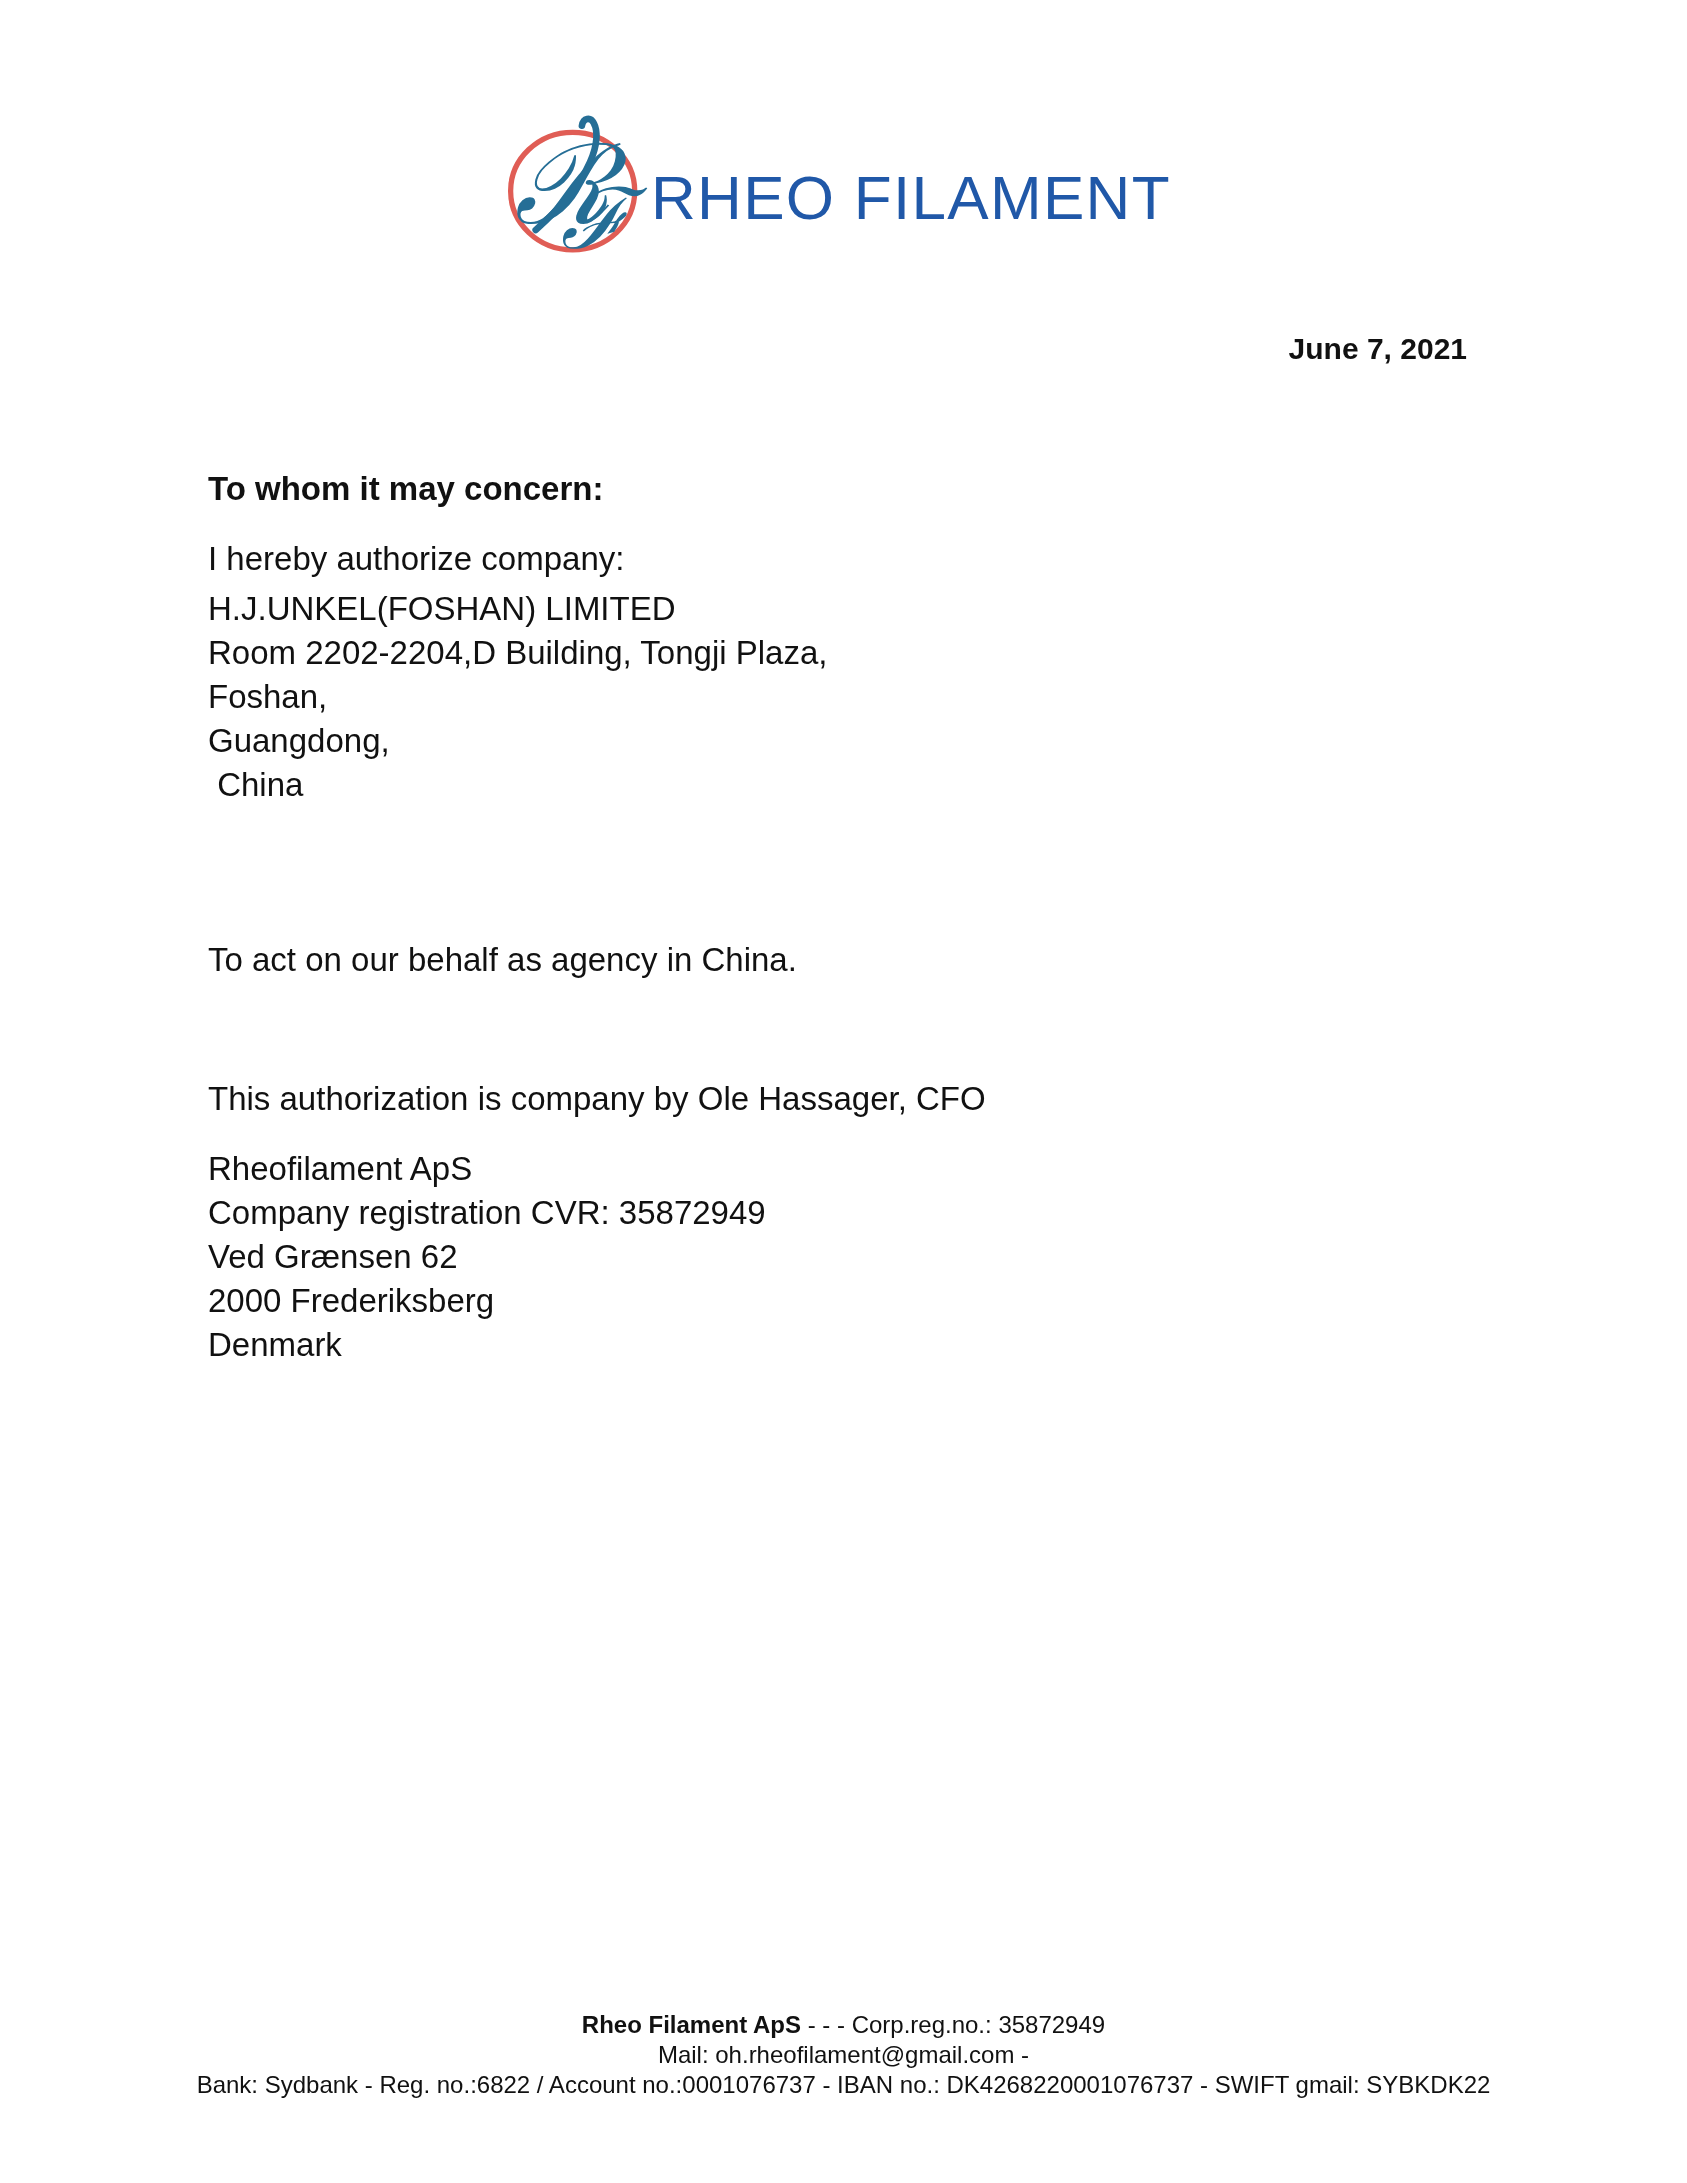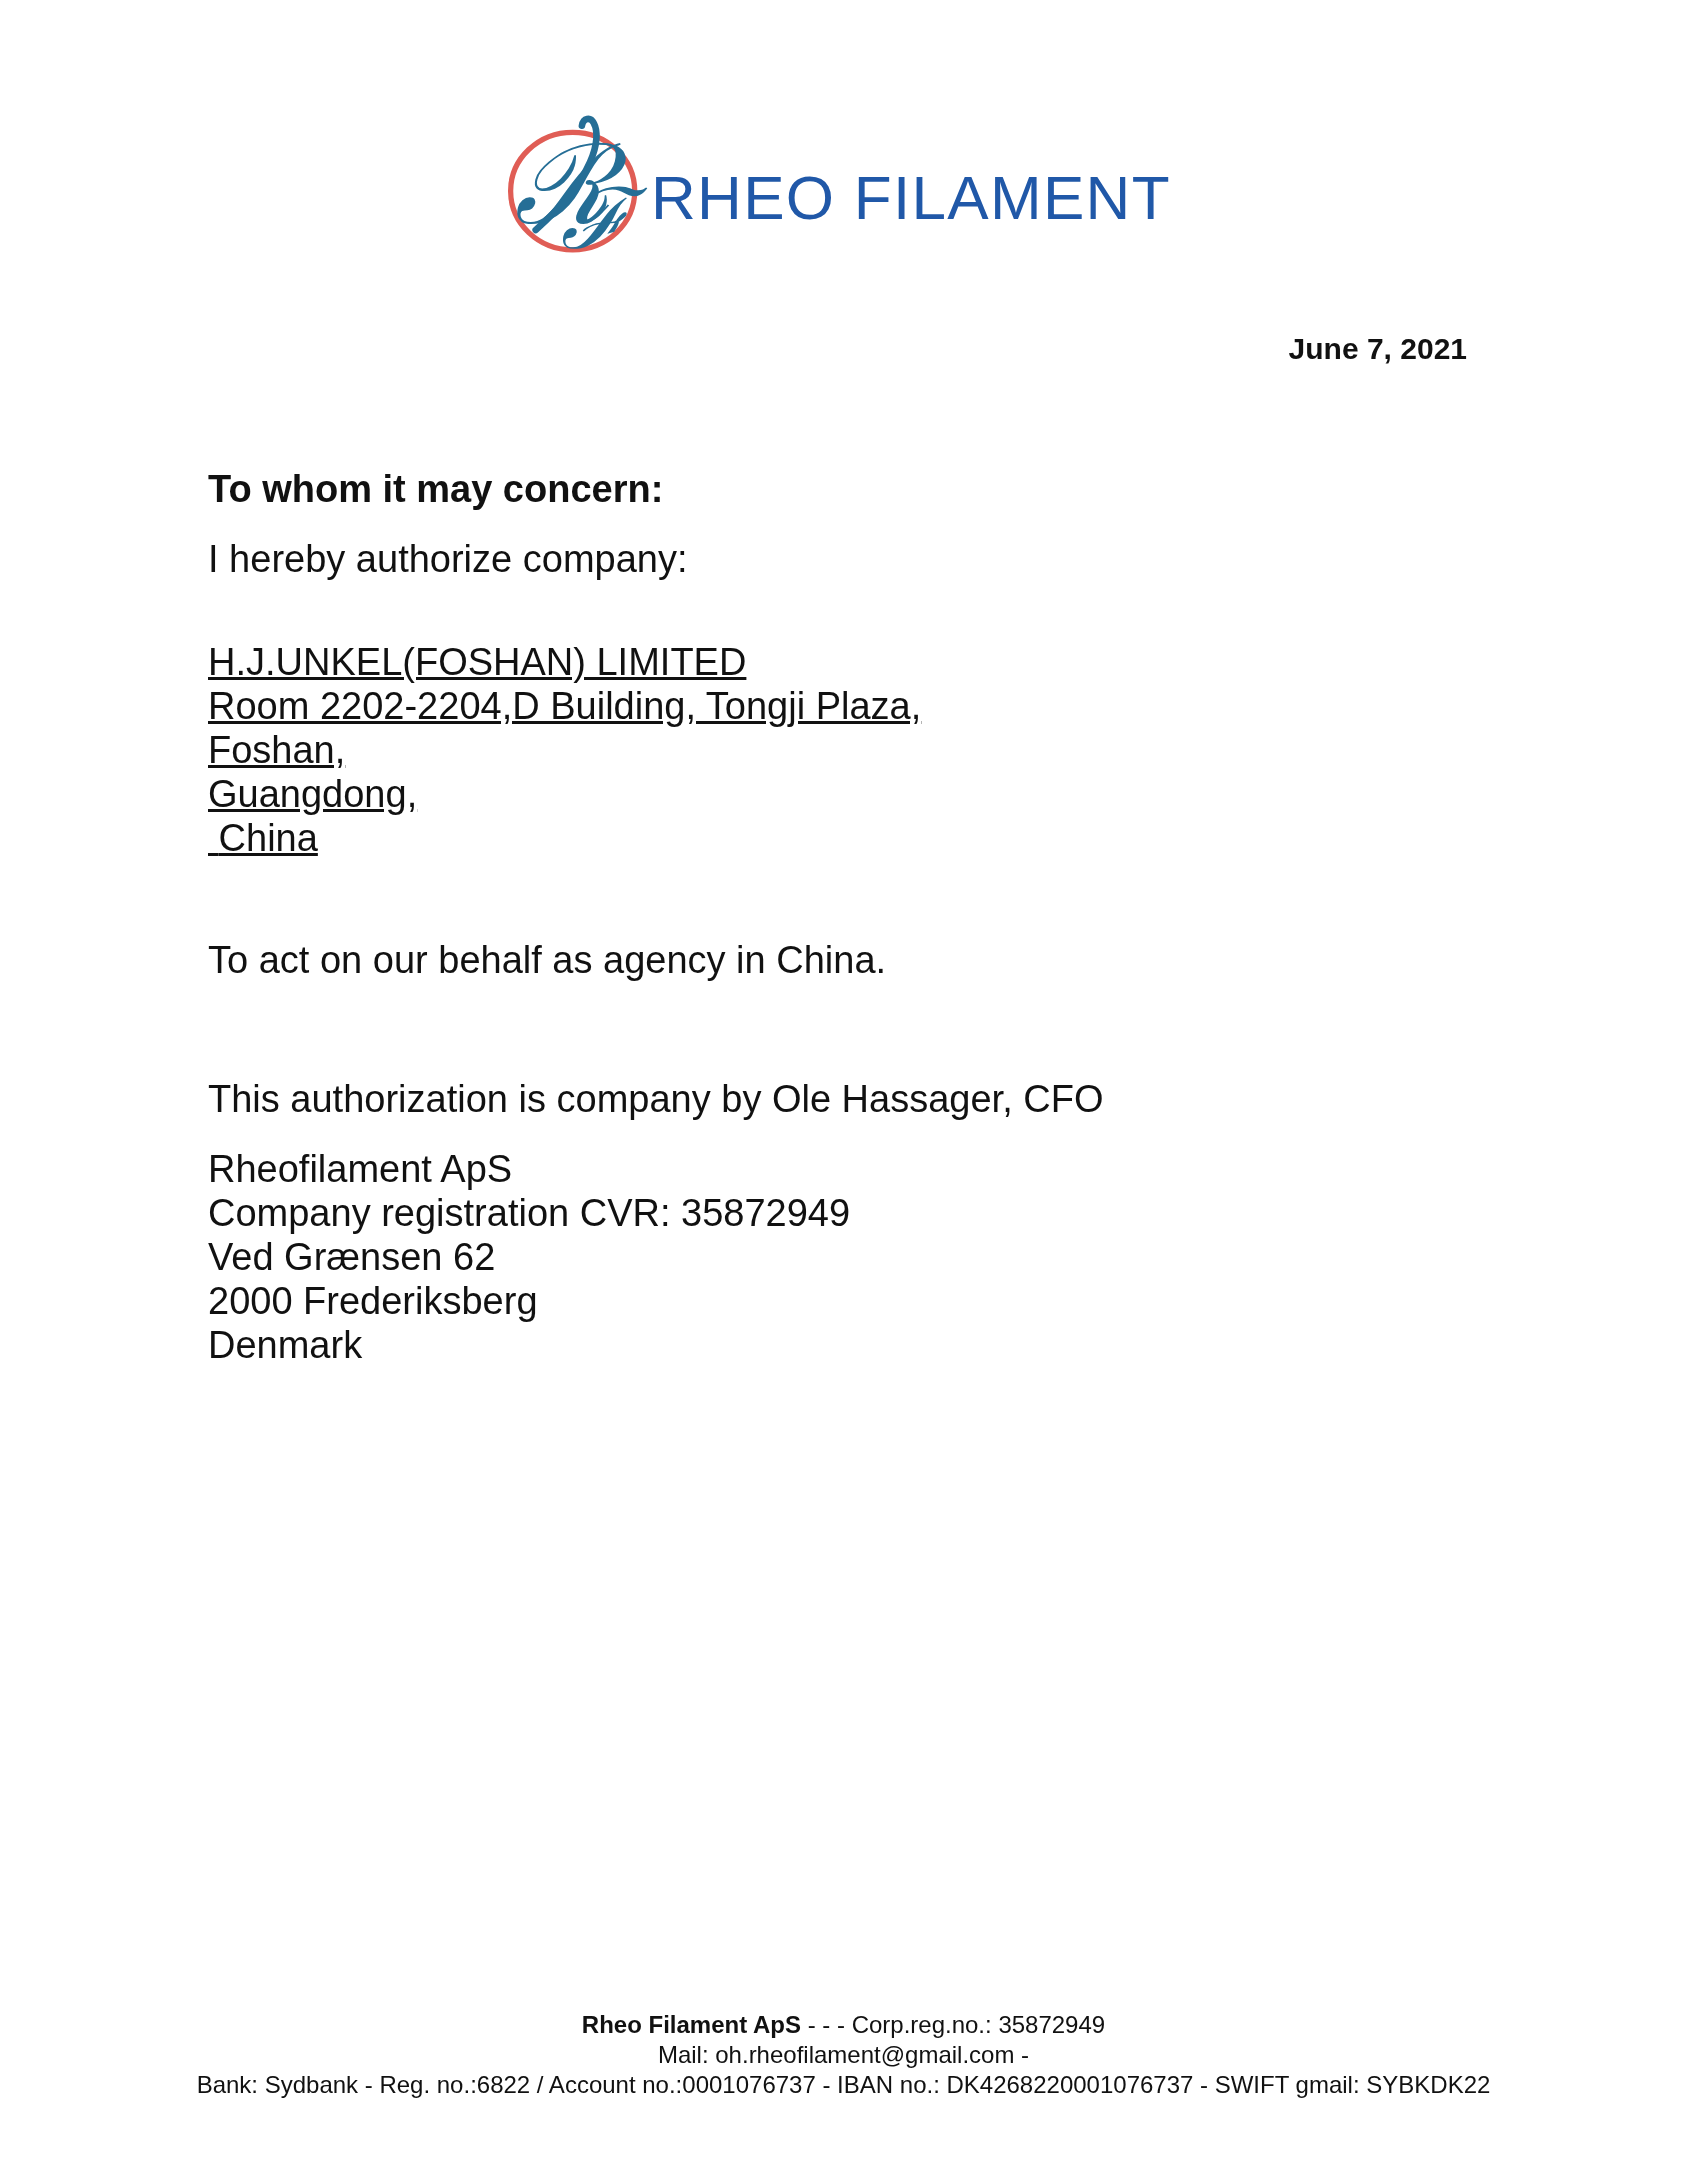--- a/index.html
+++ b/index.html
@@ -26,25 +26,25 @@
     white-space: nowrap;
   }
 
   
   .date {
     position: absolute; top: 334px; right: 220px;
     font-size: 30px; font-weight: bold; line-height: 1;
   }
 
   
-  .block { position: absolute; left: 208px; right: 218px; font-size: 38px; line-height: 44px; }
+  .block { position: absolute; left: 208px; right: 218px; font-size: 33px; line-height: 44px; }
   .line { white-space: pre-wrap; }
   .salutation { top: 467px; font-weight: bold; }
   .intro { top: 537px; }
-  .addr { top: 640px; text-decoration: underline; }
+  .addr { top: 587px; }
   .statement { top: 938px; }
   .issuer { top: 1077px; }
   .sender { top: 1147px; }
 
   
   .footer {
     position: absolute; left: 0; right: 0; top: 1973px;
     text-align: center;
     font-size: 24px; line-height: 30px;
     color: #111111;

